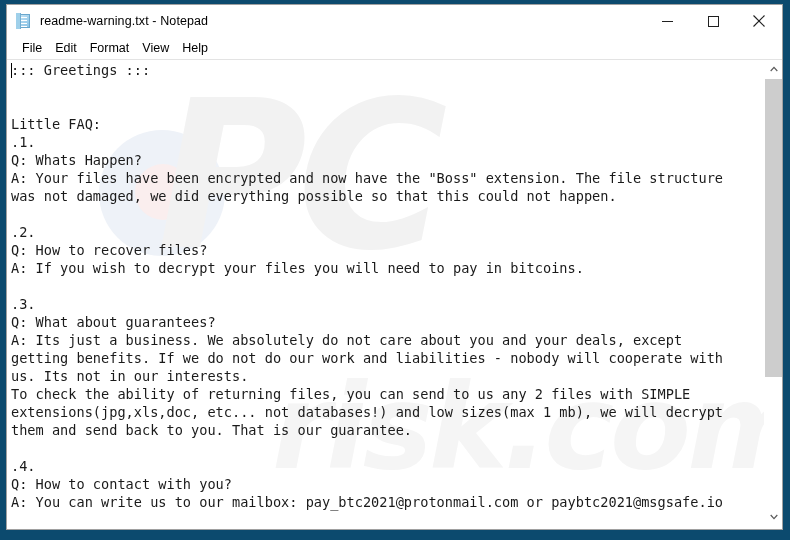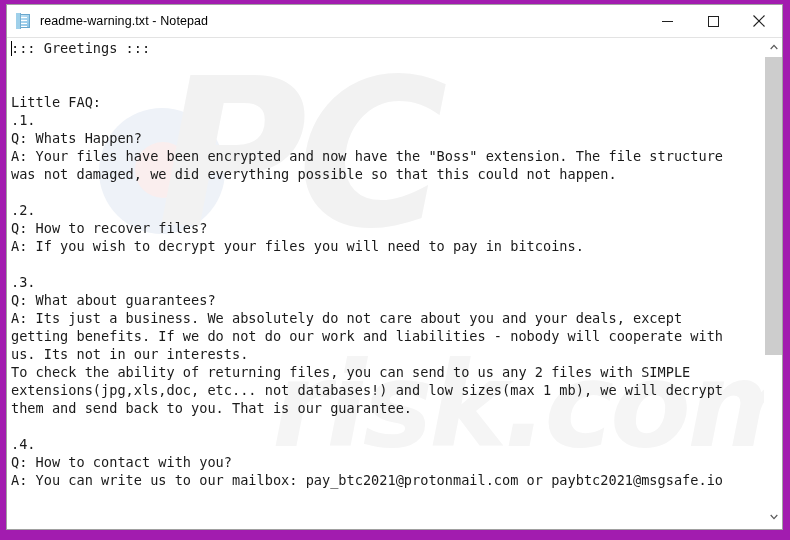--- a/index.html
+++ b/index.html
@@ -14,21 +14,21 @@
     overflow: hidden;
     font-family: "Liberation Sans", sans-serif;
   }
 
   
   #desktop {
     position: absolute;
     left: 0; top: 0;
     width: 790px;
     height: 540px;
-    background: #a21caf;
+    background: #0c4a6e;
   }
 
   
   #window {
     position: absolute;
     left: 6px;
     top: 4px;
     width: 777px;
     height: 526px;
     background: #ffffff;
@@ -286,20 +286,27 @@
         </div>
         <div class="wc-btn" id="btn-close">
           <svg width="12" height="12" viewBox="0 0 12 12" aria-hidden="true">
             <line x1="0.5" y1="0.5" x2="11.5" y2="11.5" stroke="#202020" stroke-width="1.1"></line>
             <line x1="11.5" y1="0.5" x2="0.5" y2="11.5" stroke="#202020" stroke-width="1.1"></line>
           </svg>
         </div>
       </div>
     </div>
 
+    <div id="menubar">
+      <div class="menu-item">File</div>
+      <div class="menu-item">Edit</div>
+      <div class="menu-item">Format</div>
+      <div class="menu-item">View</div>
+      <div class="menu-item">Help</div>
+    </div>
 
     <div id="editor-wrap">
 
       <div id="text-area">
         <div id="watermark">
           <div class="wm-circle"></div>
           <div class="wm-circle2"></div>
           <div class="wm-big">PC</div>
           <div class="wm-sub">risk.com</div>
         </div>

